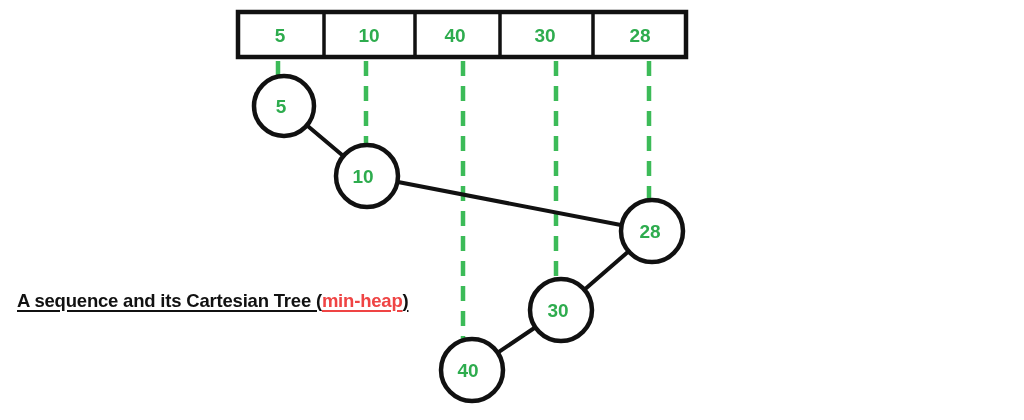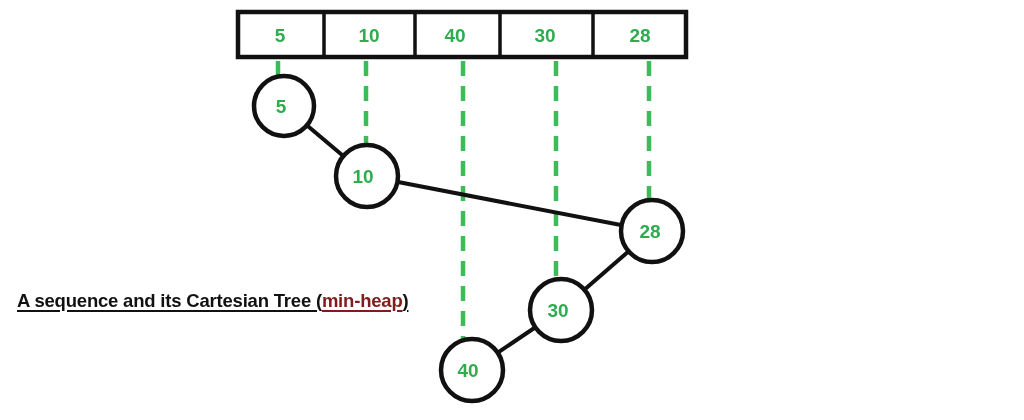--- a/index.html
+++ b/index.html
@@ -37,21 +37,21 @@
     color: #111111;
   }
   .caption .u-black {
     color: #111111;
     text-decoration: underline;
     text-decoration-thickness: 2px;
     text-underline-offset: 3px;
     margin-top: 32px;
   }
   .caption .u-red {
-    color: #7f1d1d;
+    color: #ef4444;
     text-decoration: underline;
     text-decoration-thickness: 2px;
     text-underline-offset: 3px;
   }
   .watermark {
     position: absolute;
     right: 10px;
     top: 384px;
     font-size: 16.5px;
     color: #d4d4d4;

